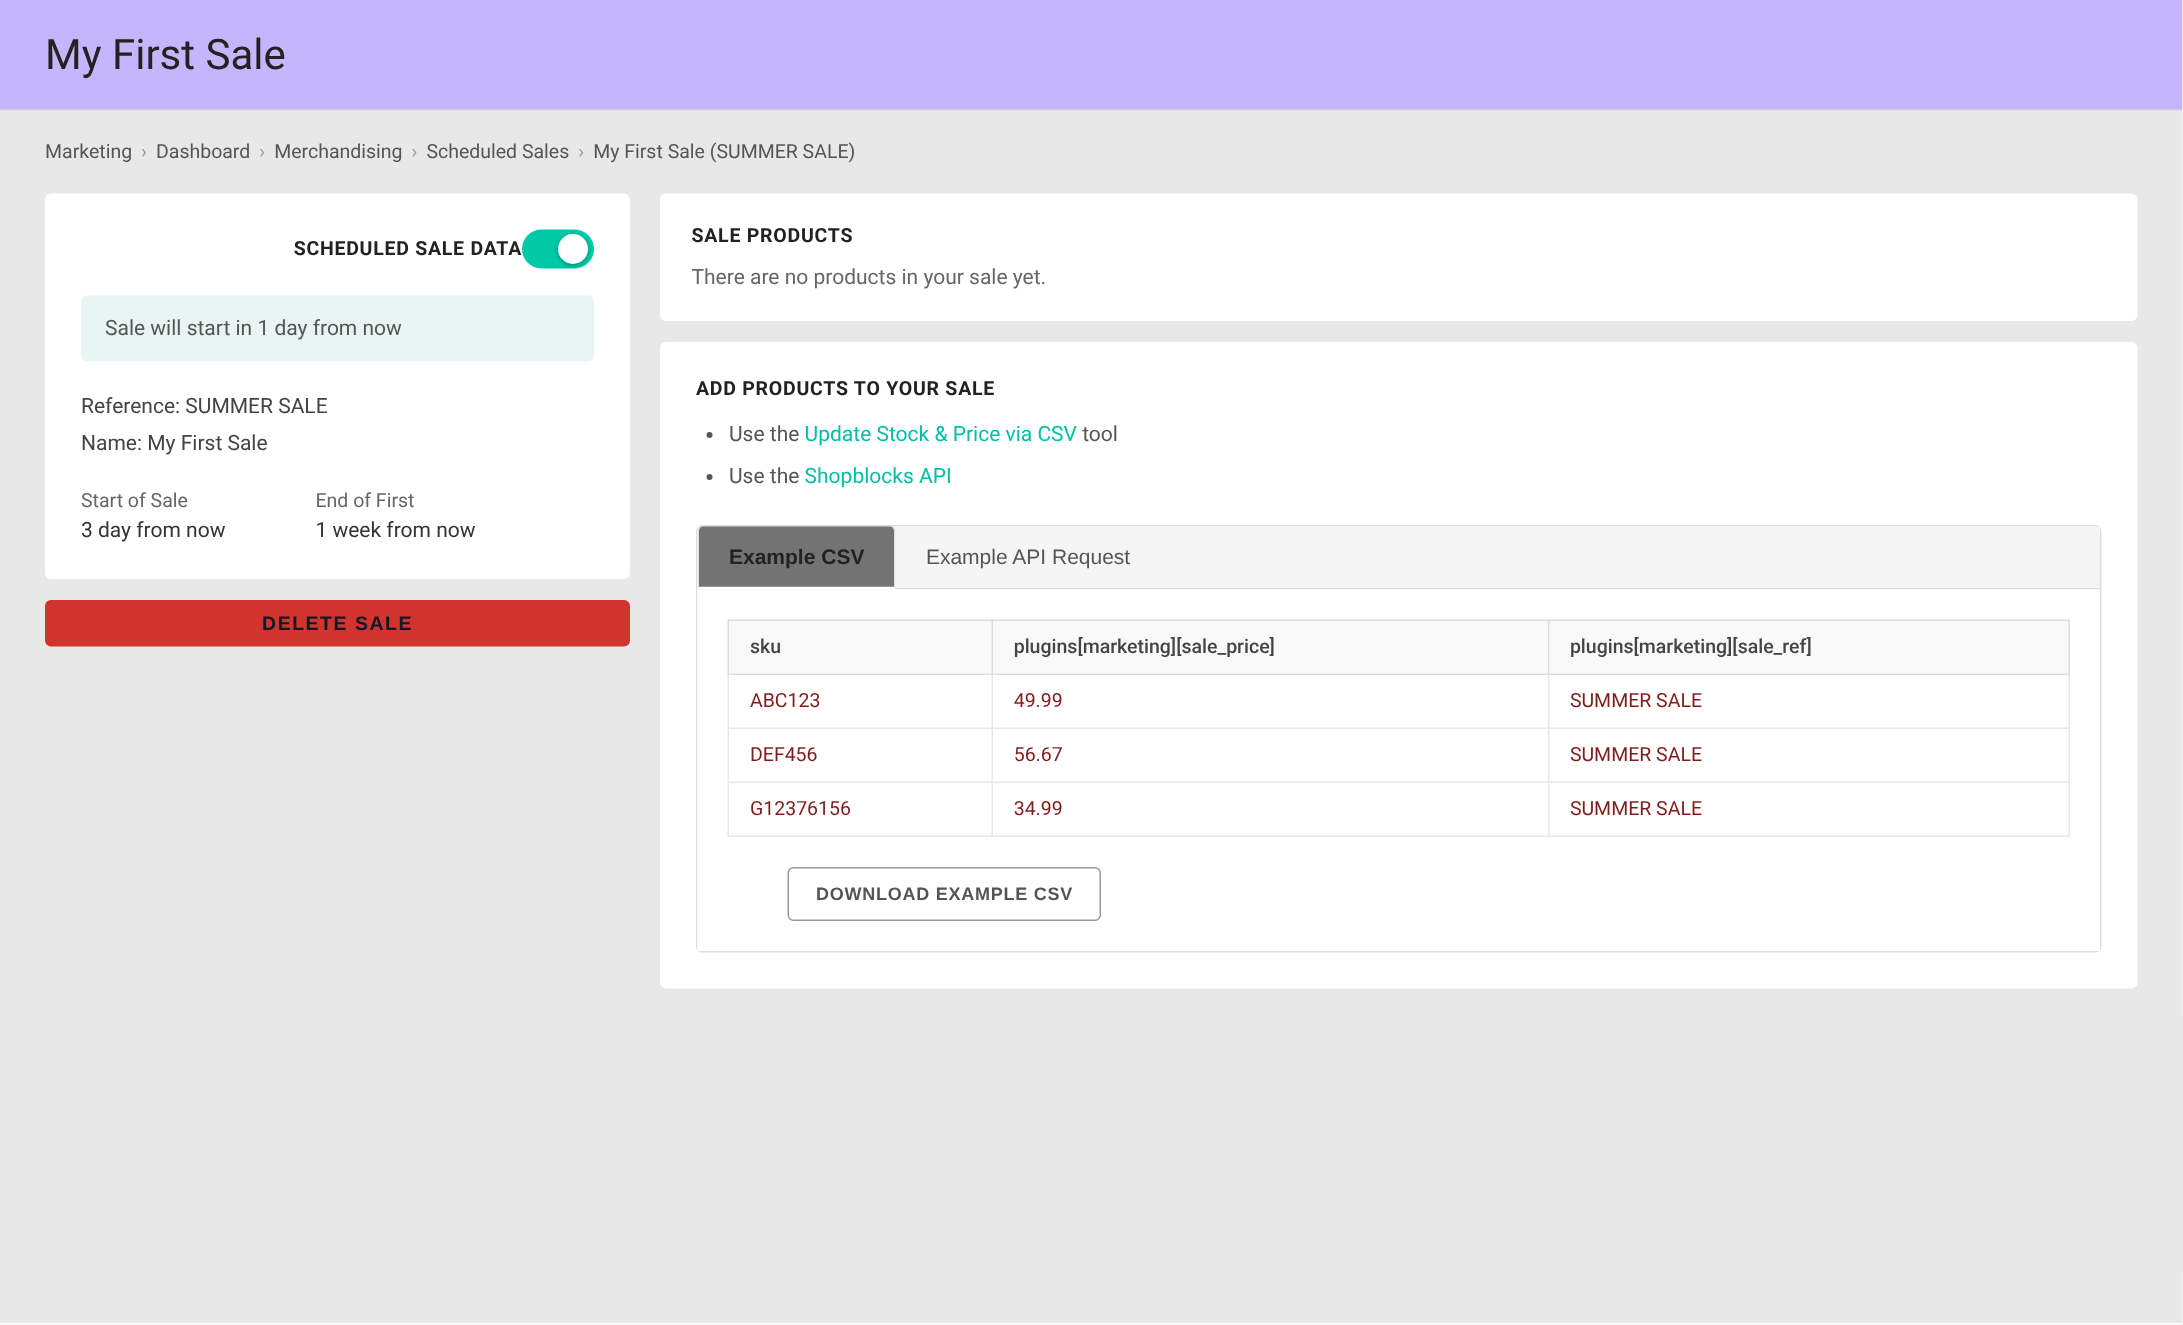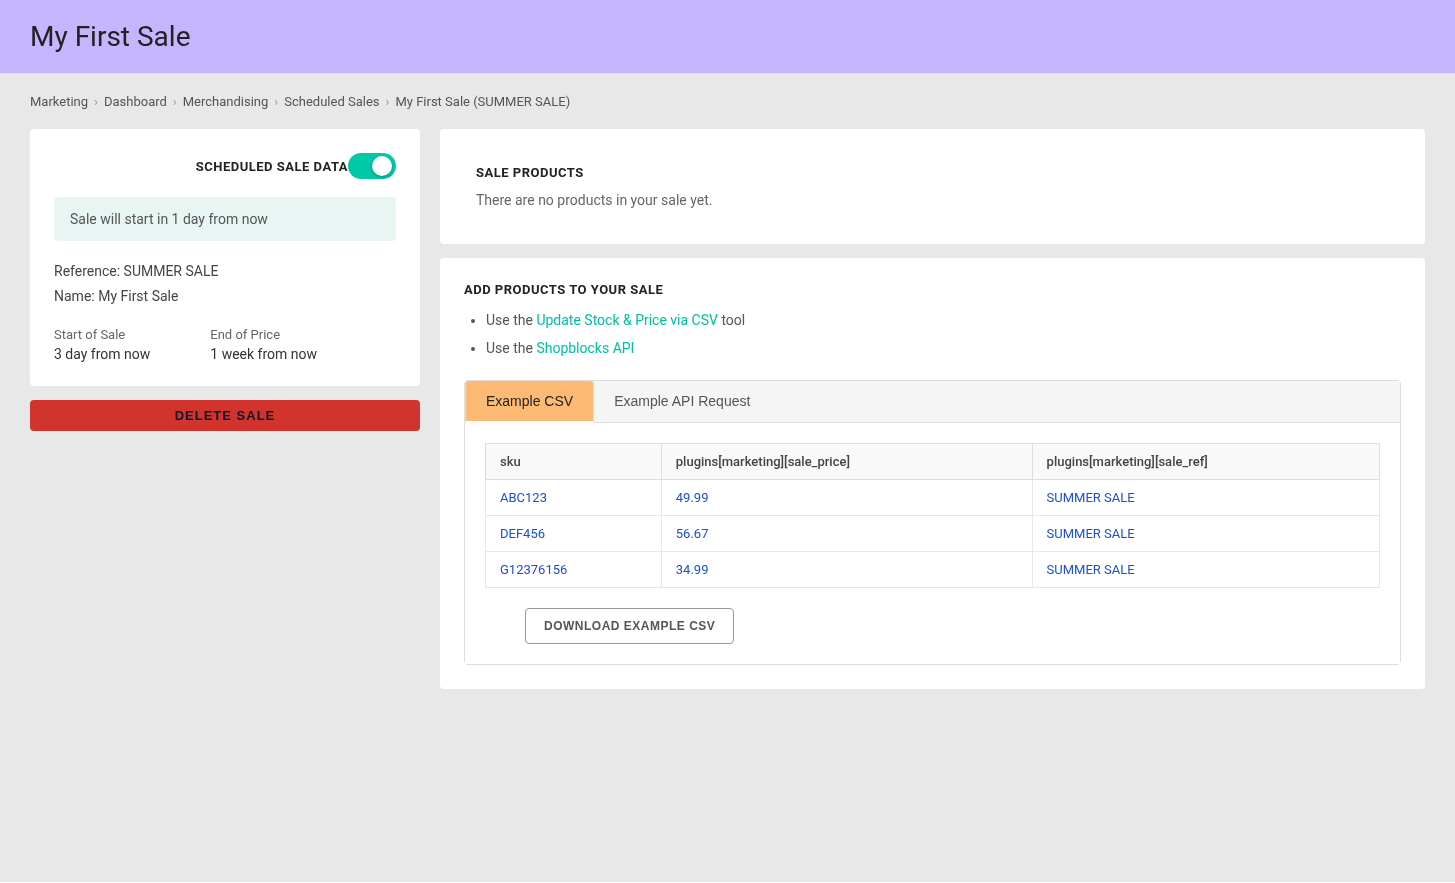--- a/index.html
+++ b/index.html
@@ -142,21 +142,21 @@
     .right-col {
       flex: 1;
       display: flex;
       flex-direction: column;
       gap: 14px;
     }
 
     .sale-products-card {
       background: #fff;
       border-radius: 4px;
-      padding: 36px;
+      padding: 21px;
     }
 
     .section-title {
       font-size: 13px;
       font-weight: 700;
       letter-spacing: 0.5px;
       text-transform: uppercase;
       color: #222;
       margin-bottom: 12px;
     }
@@ -210,24 +210,24 @@
       padding: 12px 20px;
       background: none;
       border: none;
       border-bottom: 2px solid transparent;
       font-size: 14px;
       color: #555;
       cursor: pointer;
       margin-bottom: -1px;
     }
     .tab-btn.active {
-      background: #fdba74;
+      background: #737373;
       border-bottom: 2px solid #fff;
       color: #222;
-      font-weight: 400;
+      font-weight: 700;
       border-top: 1px solid #ddd;
       border-left: 1px solid #ddd;
       border-right: 1px solid #ddd;
       border-radius: 4px 4px 0 0;
       margin-top: -1px;
     }
 
     .tab-content {
       background: #fff;
       padding: 20px;
@@ -246,21 +246,21 @@
       padding: 10px 14px;
       text-align: left;
       font-size: 13px;
       color: #444;
       font-weight: 500;
     }
     .csv-table td {
       border: 1px solid #e8e8e8;
       padding: 10px 14px;
       font-size: 13px;
-      color: #1d4ed8;
+      color: #7f1d1d;
     }
 
     .download-csv-btn {
       border: 1px solid #999;
       background: #fff;
       color: #555;
       padding: 10px 18px;
       font-size: 12px;
       font-weight: 700;
       letter-spacing: 0.5px;
@@ -313,21 +313,21 @@
           <p><span>Reference: SUMMER SALE</span></p>
           <p><span>Name: My First Sale</span></p>
         </div>
 
         <div class="sale-dates">
           <div class="sale-date-group">
             <div class="sale-date-label">Start of Sale</div>
             <div class="sale-date-value">3 day from now</div>
           </div>
           <div class="sale-date-group">
-            <div class="sale-date-label">End of Price</div>
+            <div class="sale-date-label">End of First</div>
             <div class="sale-date-value">1 week from now</div>
           </div>
         </div>
       </div>
 
       <button class="delete-btn">DELETE SALE</button>
 
     </div>
 
     <div class="right-col">

